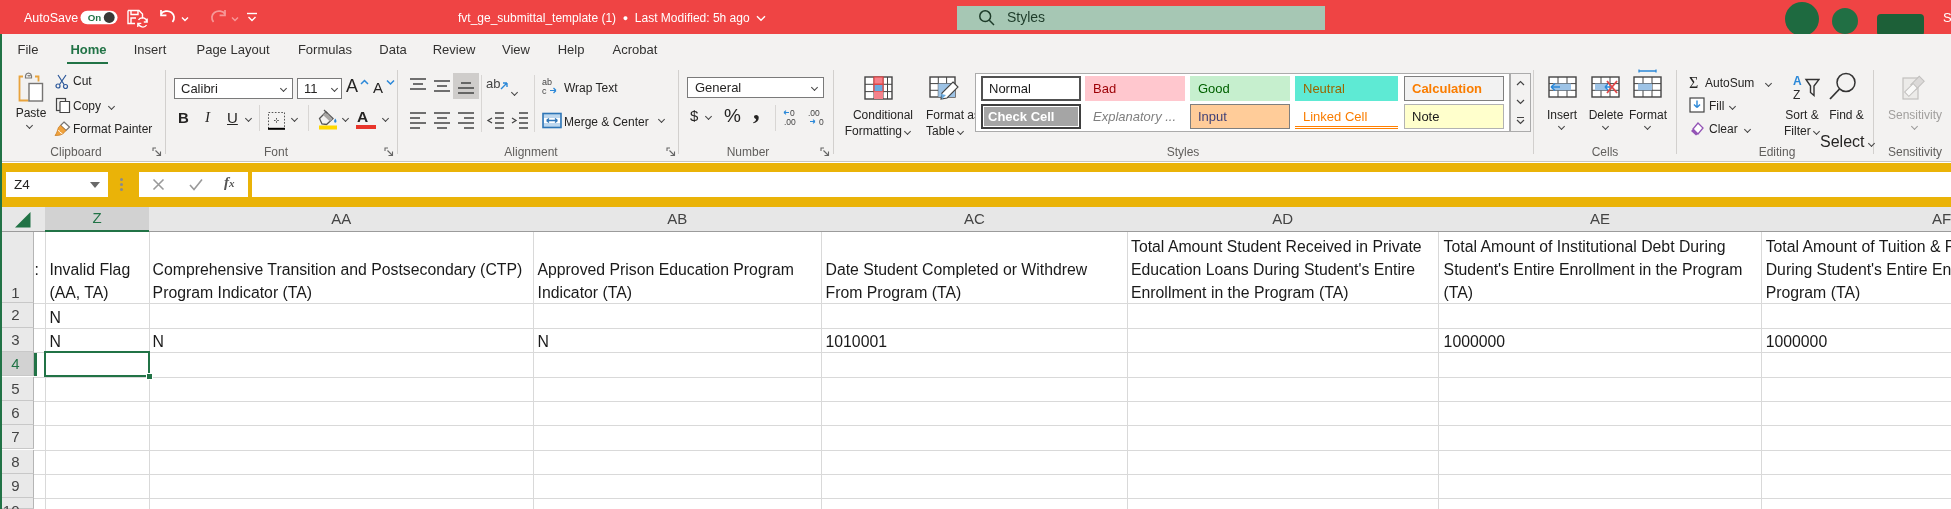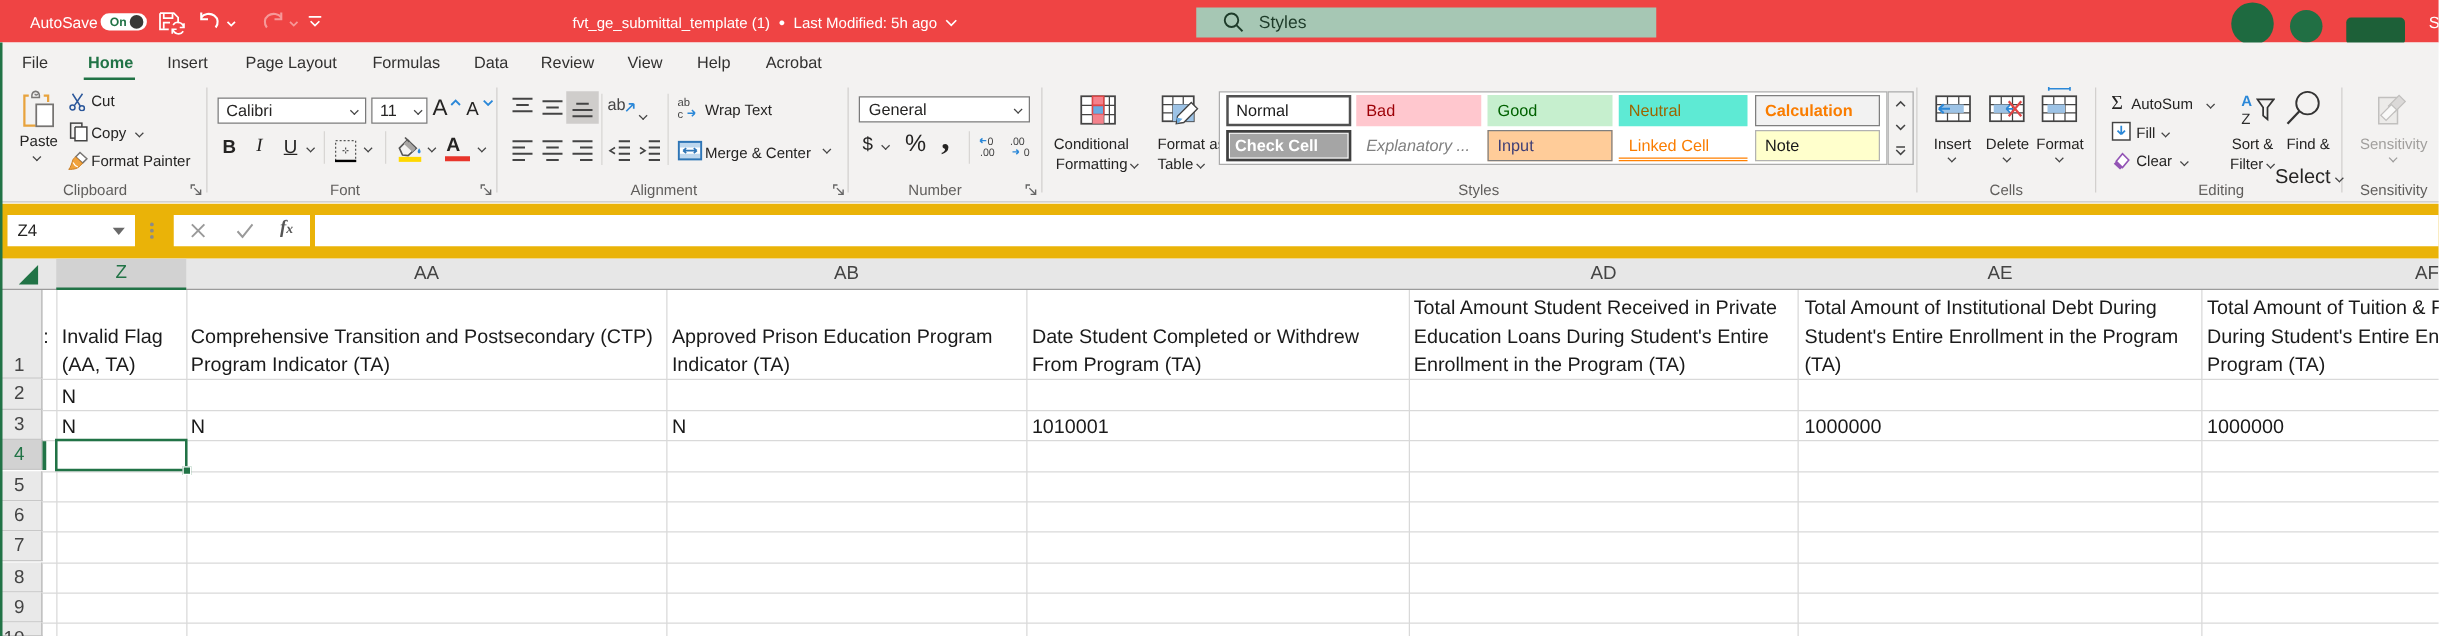--- a/index.html
+++ b/index.html
@@ -243,21 +243,21 @@
 
 <svg class="ab" style="left:864px;top:12px" width="29" height="24" viewBox="0 0 29 24">
   <rect x="1" y="1" width="27" height="22" fill="#fff" stroke="#444" stroke-width="1.4"></rect>
   <path d="M1 8.3 h27 M1 15.6 h27 M10 1 v22 M19 1 v22 M23.5 1 v22" stroke="#444" stroke-width="1"></path>
   <rect x="10" y="1" width="9" height="7.3" fill="#f4828c"></rect>
   <rect x="10" y="8.3" width="9" height="7.3" fill="#6aabe0"></rect>
       <rect x="10" y="8.3" width="9" height="7.3" fill="none" stroke="#e04646" stroke-width="1.2"></rect>
   <rect x="10" y="15.6" width="9" height="7.4" fill="#f4828c"></rect>
   <rect x="10" y="1" width="9" height="7.3" fill="none" stroke="#e04646" stroke-width="1.2"></rect>
 </svg>
-<div class="ab btxt" style="left:843px;top:44px;width:70px;text-align:left;font-size:12px">Conditional</div>
+<div class="ab btxt" style="left:843px;top:44px;width:70px;text-align:right;font-size:12px">Conditional</div>
 <div class="ab btxt" style="left:843px;top:60px;width:70px;text-align:center;font-size:12px">Formatting <span class="cv" style="margin-left:0px"></span></div>
 <svg class="ab" style="left:929px;top:12px" width="31" height="26" viewBox="0 0 31 26">
   <rect x="1" y="1" width="25" height="20" fill="#fff" stroke="#444" stroke-width="1.4"></rect>
   <path d="M1 7.6 h25 M1 14.3 h25 M9.3 1 v20 M17.6 1 v20" stroke="#444" stroke-width="1"></path>
   <path d="M9.3 7.6 h16.7 v13.4 h-16.7 z" fill="#9dc3e6"></path>
   <path d="M24 6 l5 5 -11 11 -6 1 1-6 z" fill="#fff" stroke="#444" stroke-width="1.1"></path>
   <path d="M13 23 l-1-5 5 1 -2.5 2.5 z" fill="#6aabe0"></path>
 </svg>
 <div class="ab btxt" style="left:910px;top:44px;width:70px;text-align:right;font-size:12px">Format as</div>
 <div class="ab btxt" style="left:910px;top:60px;width:70px;text-align:center;font-size:12px">Table <span class="cv"></span></div>
@@ -369,20 +369,21 @@
 </div>
 <div id="sheet" class="ab">
 
  <div class="ab" style="left:0;top:0;width:1951px;height:24.5px;background:#e7e7e7;border-bottom:1px solid #9b9b9b"></div>
  <svg class="ab" style="left:15px;top:5px" width="16" height="16" viewBox="0 0 16 16">
       <path d="M15.5 0 V15.5 H0 z" fill="#217346"></path>
     </svg>
  <div class="ab" style="left:45px;top:0;width:104px;height:24.5px;background:#d2d2d2;border-bottom:2.5px solid #217346;color:#217346;font-size:15px;text-align:center;line-height:22px">Z</div>
  <div class="hl" style="left:149px;width:384.5px">AA</div>
  <div class="hl" style="left:533.5px;width:287.5px">AB</div>
+ <div class="hl" style="left:822px;width:305px">AC</div>
  <div class="hl" style="left:1127px;width:311.5px">AD</div>
  <div class="hl" style="left:1438.5px;width:323px">AE</div>
  <div class="hl" style="left:1761.5px;width:360px">AF</div>
 
  <div class="rowh" style="top:24.5px;height:71.9px;line-height:122px">1</div>
  <div class="rowh" style="top:96.4px;height:24.4px">2</div>
  <div class="rowh" style="top:120.8px;height:24.3px">3</div>
  <div class="rowh" style="top:145.1px;height:24.4px;background:#d2d2d2;color:#217346">4</div>
  <div class="ab" style="left:33.5px;top:145.1px;width:3px;height:24.4px;background:#217346"></div>
  <div class="rowh" style="top:169.5px;height:24.3px">5</div>

